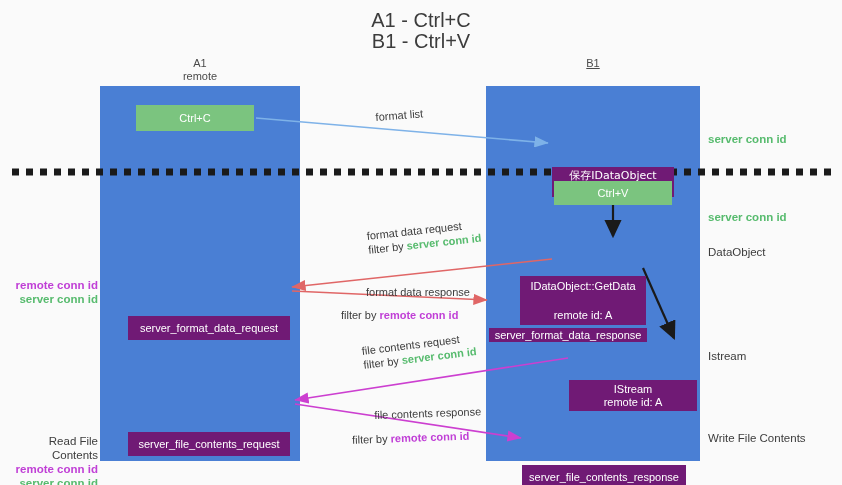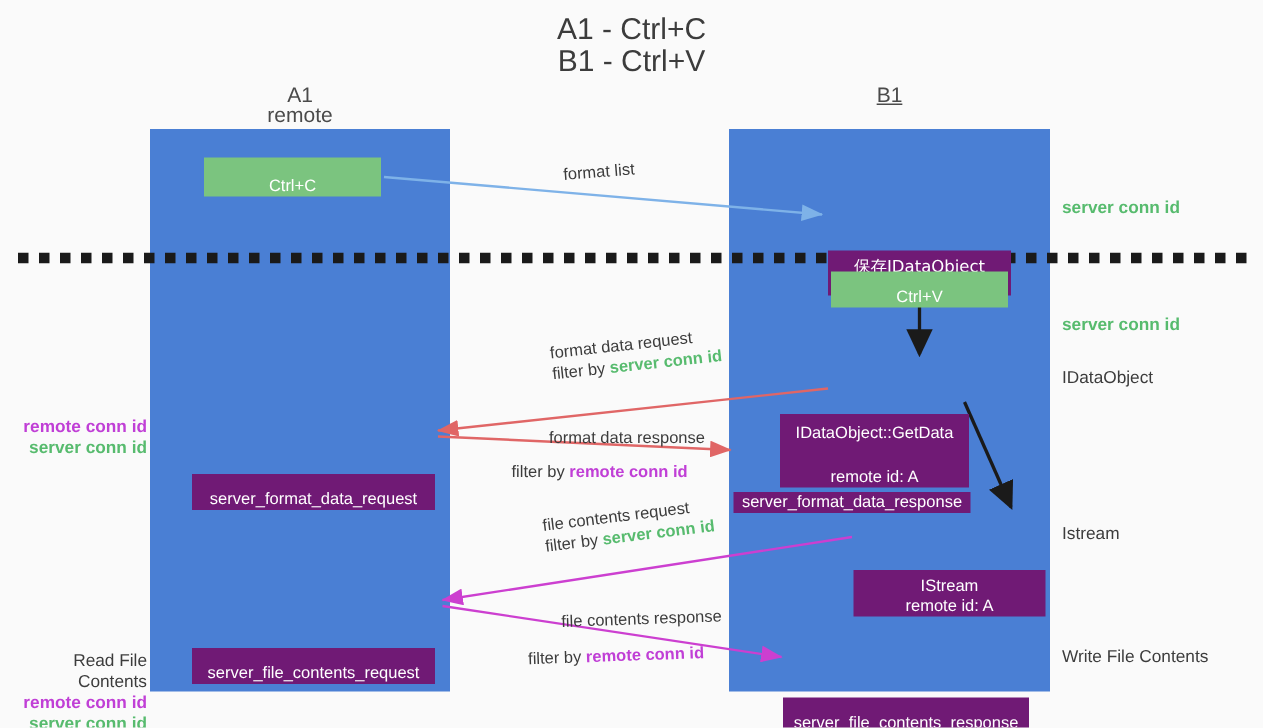--- a/index.html
+++ b/index.html
@@ -17,31 +17,31 @@
   .abs{position:absolute;}
 
   
   .title{
     left:0;top:10px;width:842px;text-align:center;
     font-size:20px;line-height:21px;color:#3c3c3c;
   }
 
   
   .col-head{
-    text-align:center;font-size:14px;line-height:13px;color:#4a4a4a;
+    text-align:center;font-size:11px;line-height:13px;color:#4a4a4a;
   }
 
   
   .lane{background:#4a7fd4;}
 
   
   .node{
     box-sizing:border-box;
     display:flex;flex-direction:column;
-    align-items:center;justify-content:flex-end;
+    align-items:center;justify-content:center;
     color:#ffffff;font-size:11px;line-height:13px;
     text-align:center;
   }
   .node.green{background:#7bc47f;}
   .node.orange{background:#701a75;margin-top:39px;}
 
   
   .side{font-size:11.5px;line-height:14px;}
   .side .k-green{color:#57bb6e;font-weight:bold;}
   .side .k-purple{color:#c03fd6;font-weight:bold;}
@@ -152,21 +152,21 @@
 
   <div class="abs side" style="left:708px;top:132px;">
     <span class="k-green">server conn id</span>
   </div>
 
   <div class="abs side" style="left:708px;top:210px;">
     <span class="k-green">server conn id</span>
   </div>
 
   <div class="abs side" style="left:708px;top:245px;">
-    <span class="k-plain">IDataObject</span>
+    <span class="k-plain">DataObject</span>
   </div>
 
   <div class="abs side" style="left:708px;top:349px;">
     <span class="k-plain">Istream</span>
   </div>
 
   <div class="abs side" style="left:708px;top:431px;">
     <span class="k-plain">Write File Contents</span>
   </div>
 

